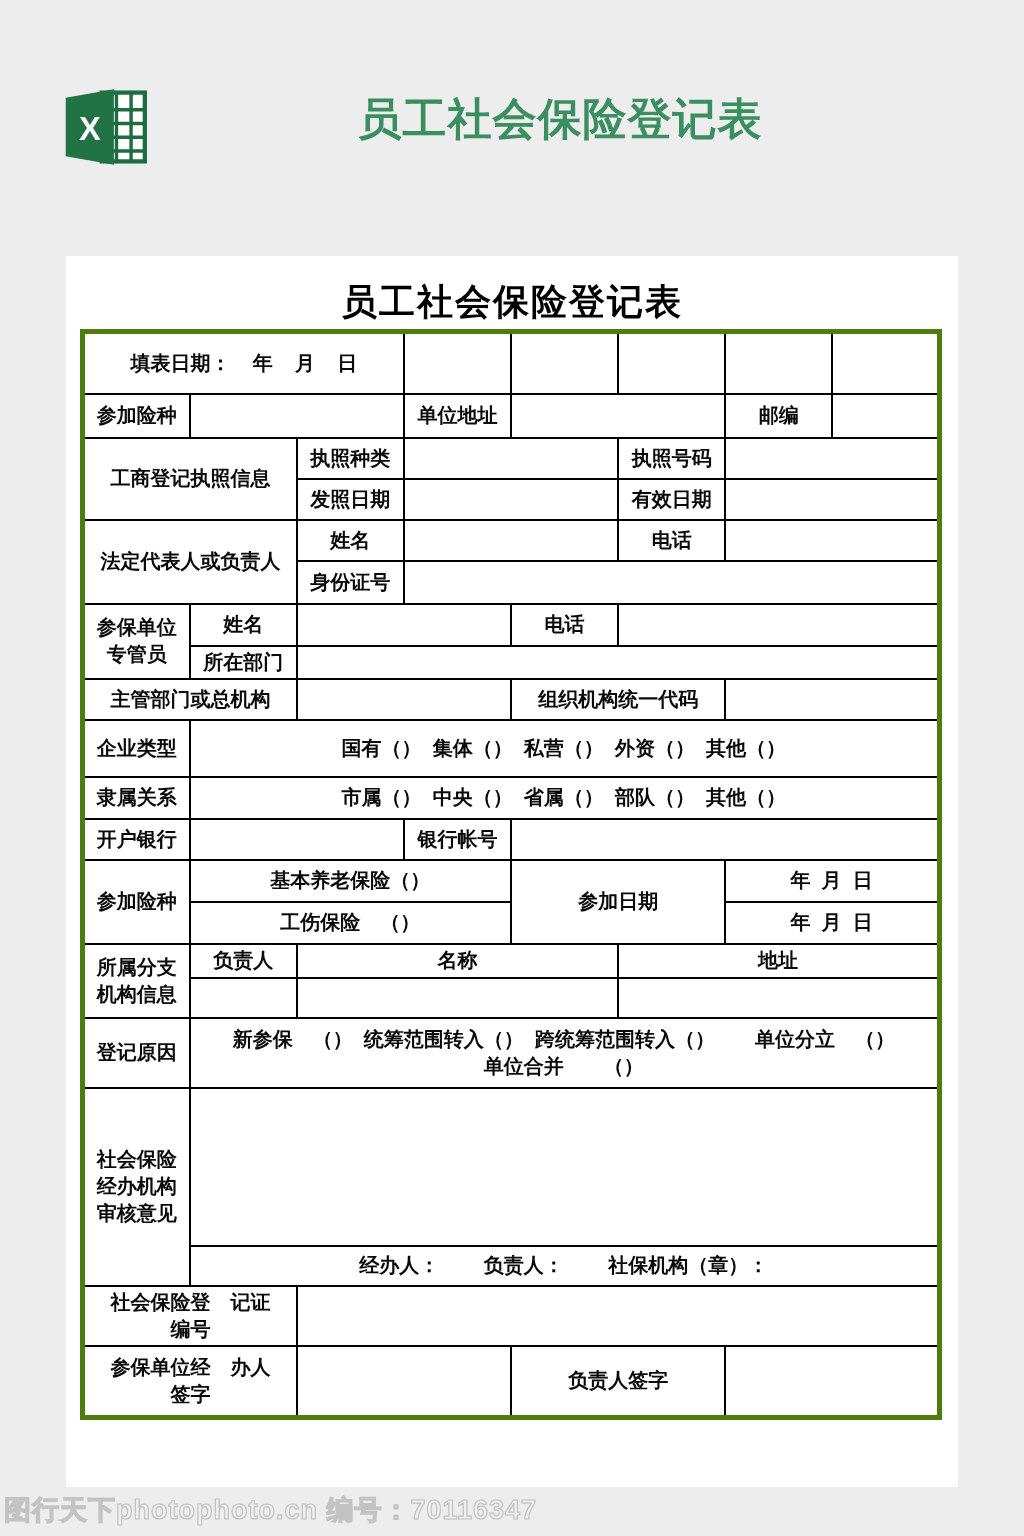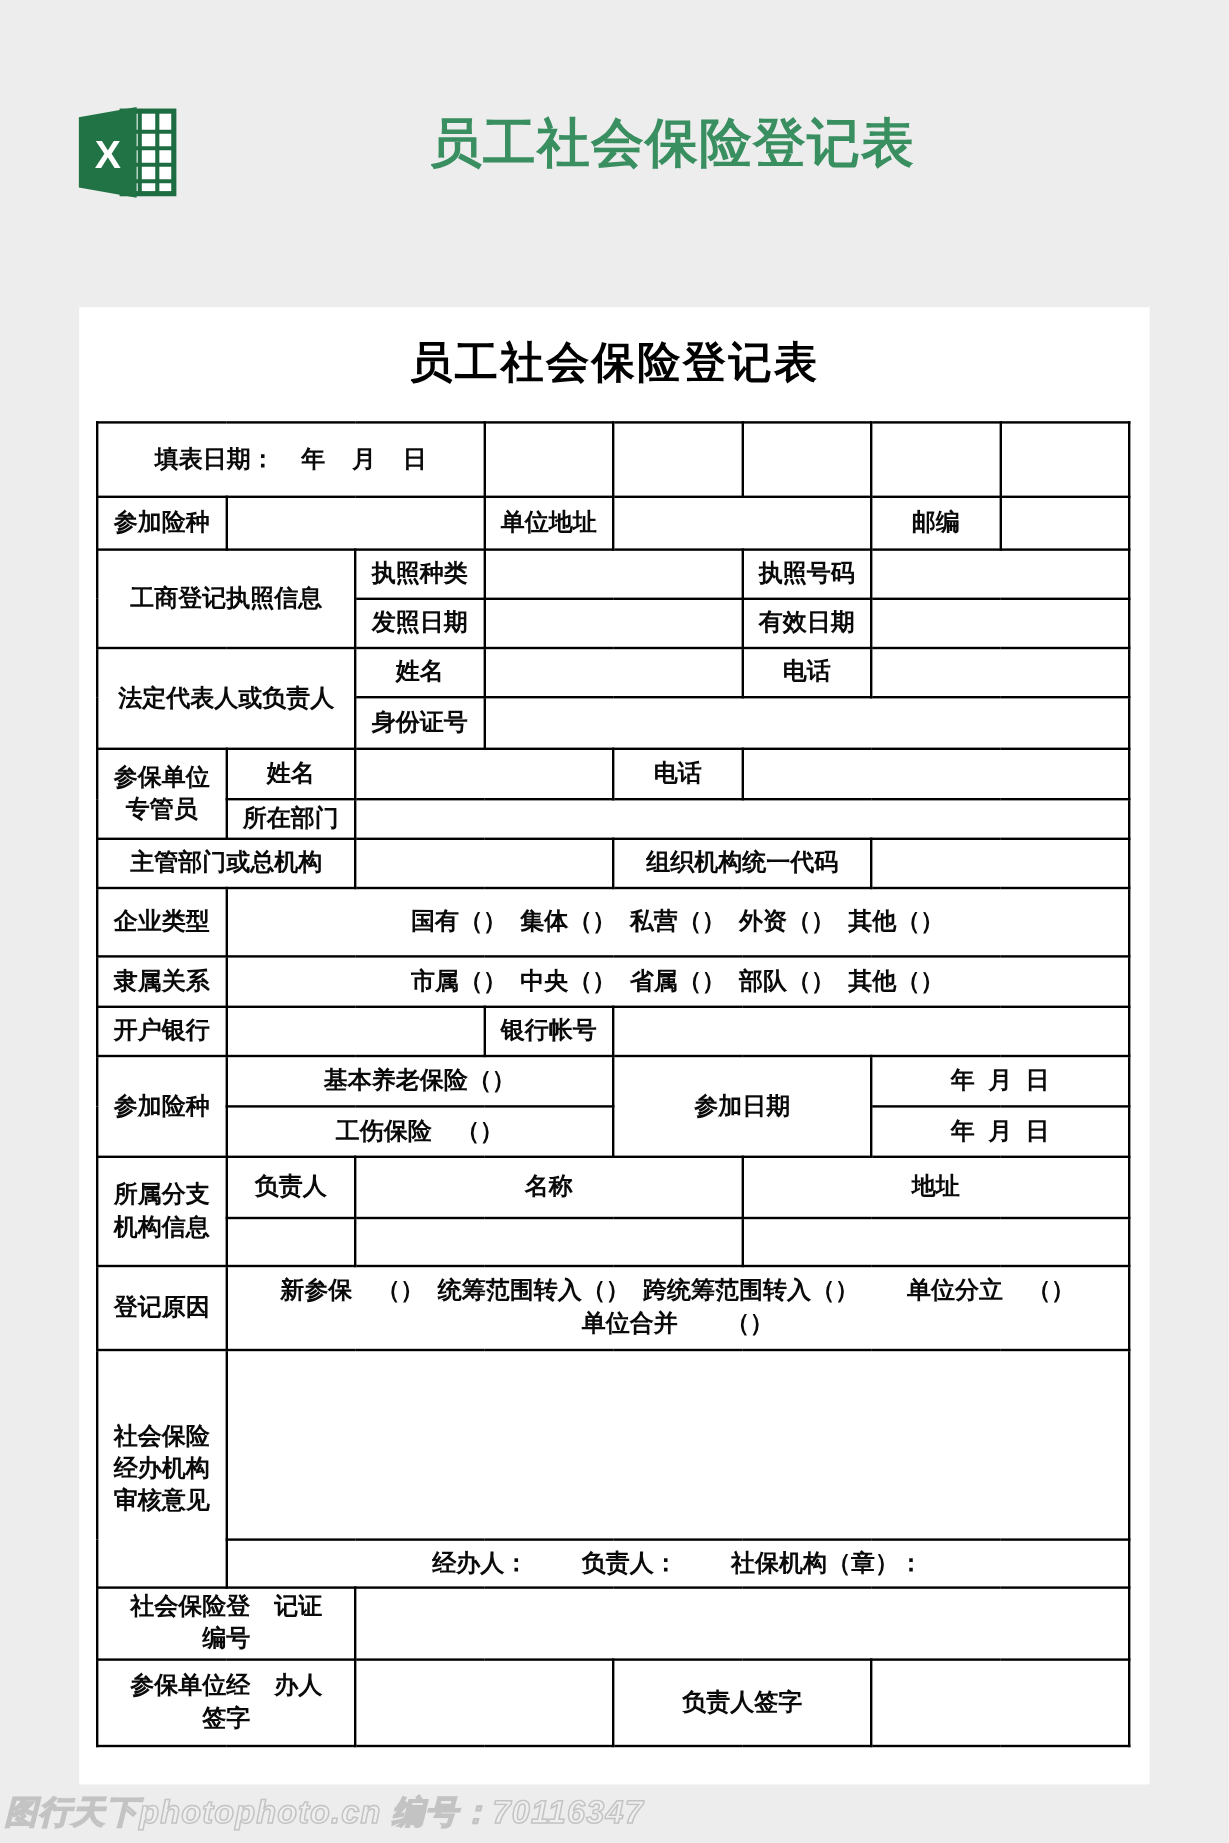--- a/index.html
+++ b/index.html
@@ -12,35 +12,35 @@
   
   .hdr-icon{position:absolute;left:64px;top:86px;width:86px;height:82px;}
   .hdr-text{position:absolute;left:150px;top:90px;width:820px;text-align:center;}
   .hdr-title{font-size:44px;font-weight:bold;color:#3a8f61;letter-spacing:1px;}
   .hdr-subtitle{font-size:23px;color:#2e2e2e;margin-top:12px;letter-spacing:1px;}
   
   .card{position:absolute;left:66px;top:256px;width:892px;height:1231px;background:#ffffff;}
   .form-title{position:absolute;left:0;top:22px;width:100%;text-align:center;
     font-size:36px;font-weight:bold;color:#000;letter-spacing:2px;}
   
-  table.form{position:absolute;left:14px;top:95px;width:862px;
-    border-collapse:collapse;table-layout:fixed;border:2px solid #4d7c0f;}
+  table.form{position:absolute;left:14px;top:73px;width:862px;
+    border-collapse:collapse;table-layout:fixed;border:5px solid #4d7c0f;}
   table.form td{
     border:2px solid #000;
     font-size:20px;font-weight:600;color:#0a0a0a;
     text-align:center;vertical-align:middle;
     padding:2px 8px;line-height:1.35;
     white-space:pre-wrap;overflow:hidden;
   }
   td.la{text-align:left;}
   
   .footer-mark{position:absolute;left:4px;top:1492px;
     font-size:27px;font-weight:bold;letter-spacing:1px;
     color:#efefef;-webkit-text-stroke:1.2px #c3c3c3;
-    text-shadow:0 0 1px #cccccc;font-style:italic;}
+    text-shadow:0 0 1px #cccccc;}
 </style>
 </head>
 <body>
 
 <div class="hdr-icon">
   <svg viewBox="0 0 100 92" width="86" height="82">
     <rect x="44" y="6" width="50" height="80" fill="#ffffff" stroke="#1e6c41" stroke-width="5"></rect>
     <g stroke="#1e6c41" stroke-width="4">
       <line x1="44" y1="26" x2="94" y2="26"></line>
       <line x1="44" y1="42" x2="94" y2="42"></line>
@@ -162,21 +162,21 @@
       <td colspan="3" class="la">基本养老保险（）</td>
       <td colspan="2" rowspan="2">参加日期</td>
       <td colspan="2">年  月  日</td>
     </tr>
 
     <tr style="height:42px">
       <td colspan="3" class="la">工伤保险　（）</td>
       <td colspan="2">年  月  日</td>
     </tr>
 
-    <tr style="height:51px">
+    <tr style="height:34px">
       <td rowspan="2">所属分支
 机构信息</td>
       <td>负责人</td>
       <td colspan="3">名称</td>
       <td colspan="3">地址</td>
     </tr>
 
     <tr style="height:40px">
       <td></td>
       <td colspan="3"></td>

